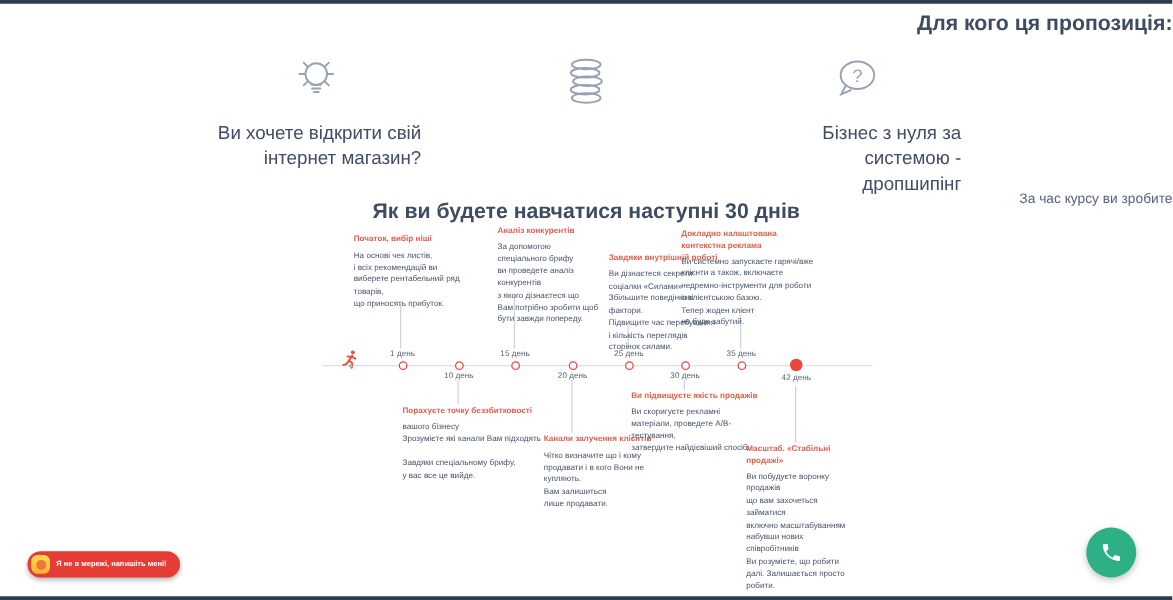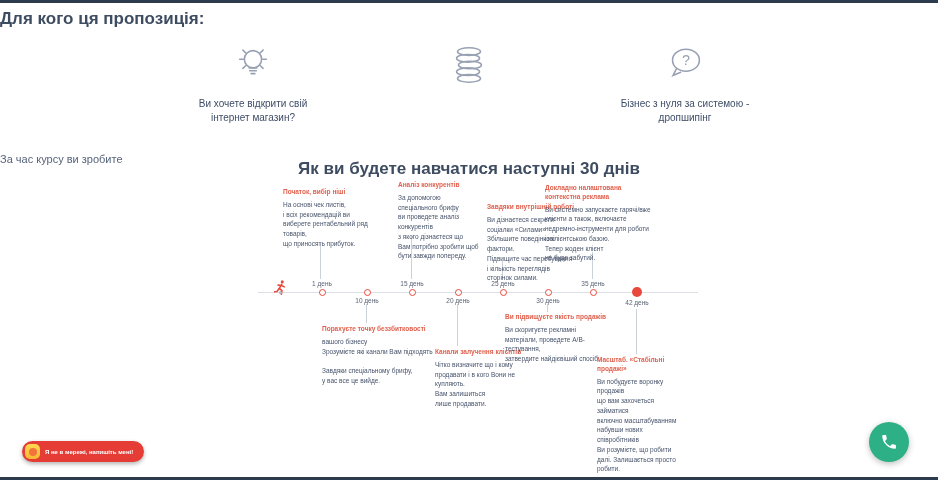--- a/index.html
+++ b/index.html
@@ -3,33 +3,33 @@
 <meta charset="utf-8">
 <style>
   html,body{margin:0;padding:0;}
   body{font-family:"Liberation Sans","DejaVu Sans",sans-serif;background:#ffffff;}
   .page{position:relative;width:938px;height:480px;background:#ffffff;overflow:hidden;margin:0 auto;}
   .edgebar{position:absolute;left:0;width:100%;height:3px;background:#2d3b4f;}
   .edgebar.top{top:0;}
   .edgebar.bottom{bottom:0;}
 
   
-  .audience-title{position:absolute;top:9px;left:0;width:100%;text-align:left;
+  .audience-title{position:absolute;top:9px;left:0;width:100%;text-align:right;
     font-size:17px;font-weight:700;color:#3e4c61;}
   .audience-row{position:absolute;top:42px;left:0;width:100%;display:flex;
     justify-content:center;gap:48px;}
   .aud-item{width:168px;text-align:center;}
   .aud-icon{height:46px;display:flex;align-items:center;justify-content:center;margin-bottom:9px;}
   .aud-icon svg{stroke:#98a1b3;fill:none;stroke-width:1.6;stroke-linecap:round;}
-  .aud-caption{font-size:10px;line-height:1.35;color:#3f4d66;}
+  .aud-caption{font-size:15px;line-height:1.35;color:#3f4d66;text-align:right;}
 
   
   .course-title{position:absolute;top:131px;left:0;width:100%;text-align:center;
     font-size:17px;font-weight:700;color:#3e4c61;margin-top:28px;}
-  .course-sub{position:absolute;top:153px;left:0;width:100%;text-align:left;
+  .course-sub{position:absolute;top:153px;left:0;width:100%;text-align:right;
     font-size:11px;color:#56637b;}
 
   
   .tl-line{position:absolute;left:258px;top:292px;width:440px;height:1px;background:#dcdfe4;}
   .runner{position:absolute;left:271px;top:279px;width:18px;height:18px;}
   .start-dot{position:absolute;left:279px;top:291px;width:3px;height:3px;border-radius:50%;background:#aeb5c0;}
 
   .dot{position:absolute;width:5px;height:5px;border:1.5px solid #e8493c;background:#fff;border-radius:50%;}
   .dot.big{width:10px;height:10px;background:#e8493c;border:none;}
   .dot1{left:319px;top:289px;} .dot2{left:364px;top:289px;} .dot3{left:409px;top:289px;}

